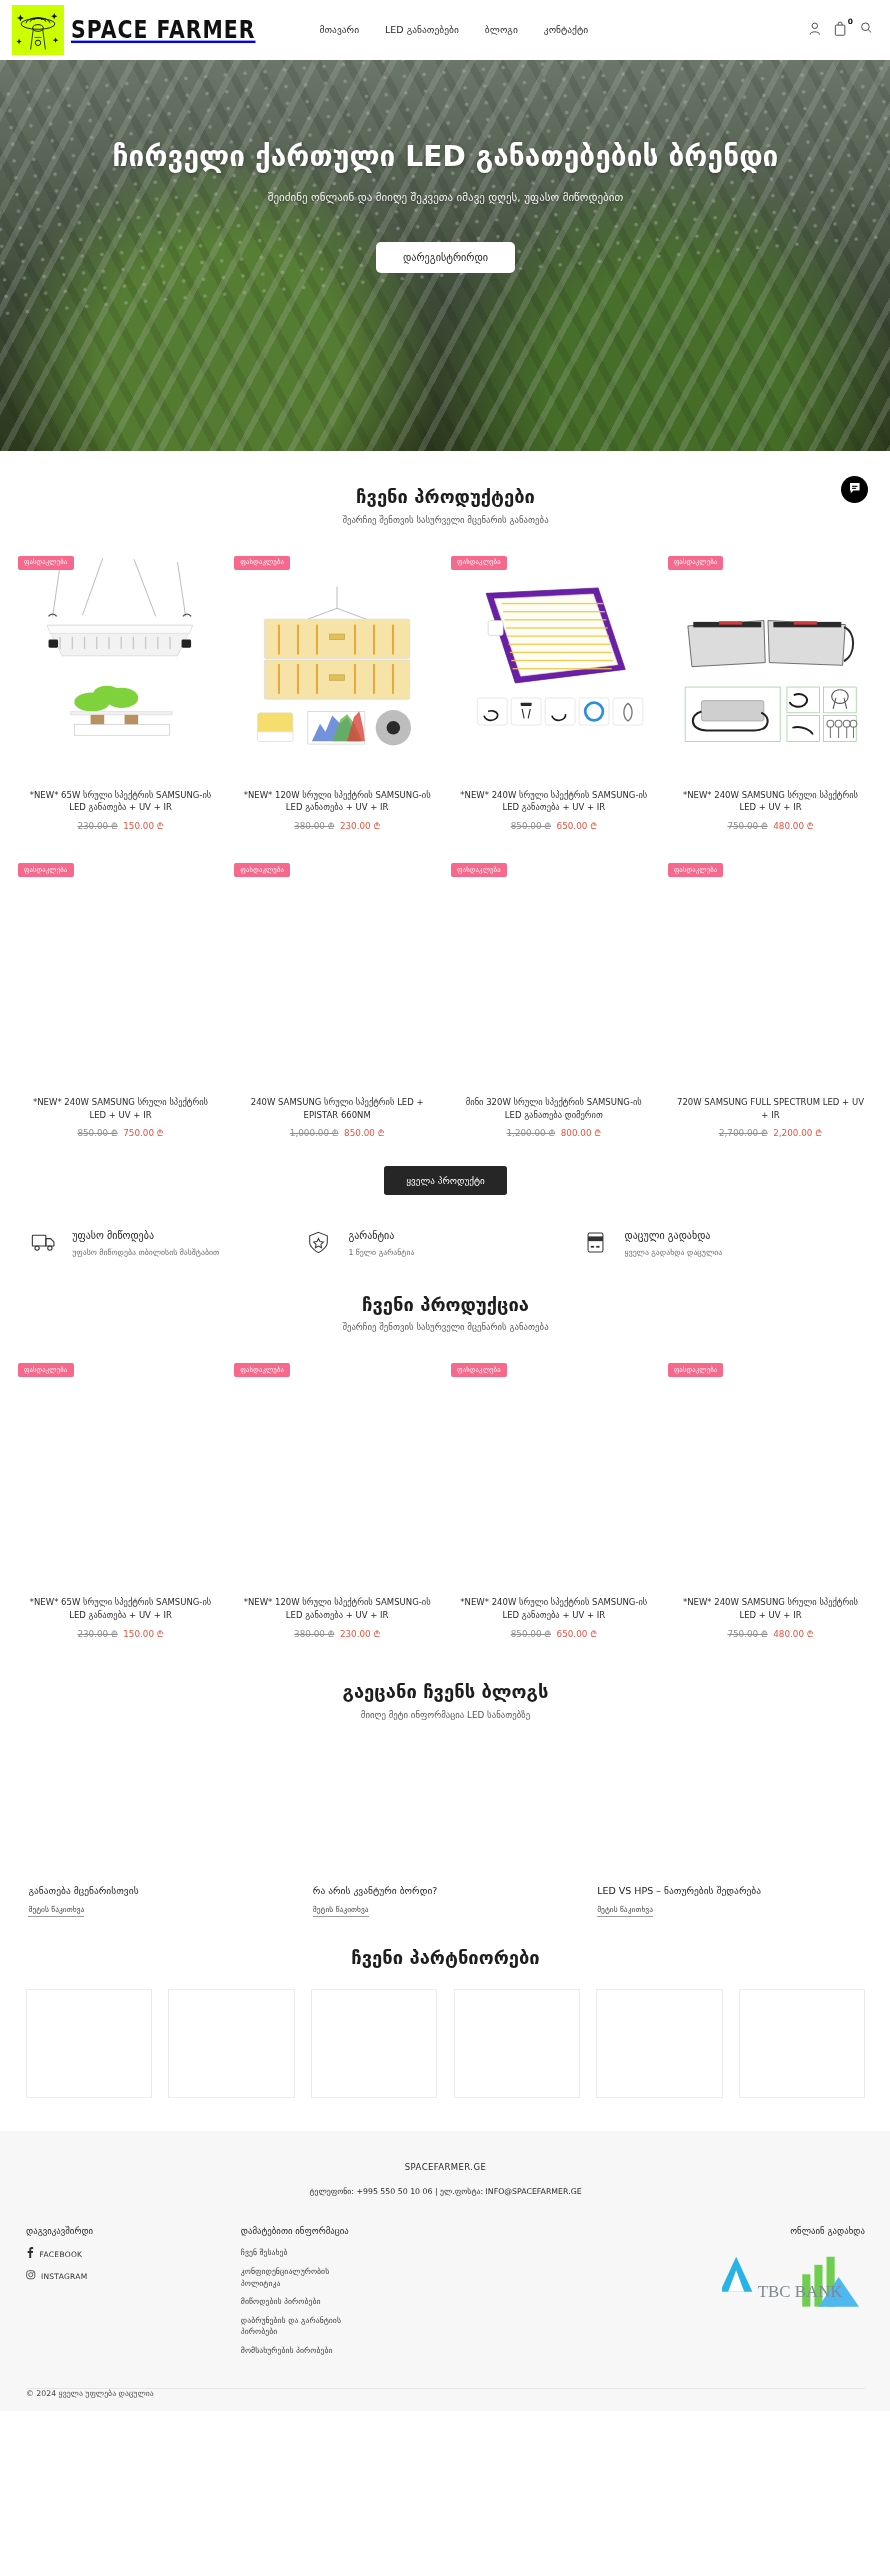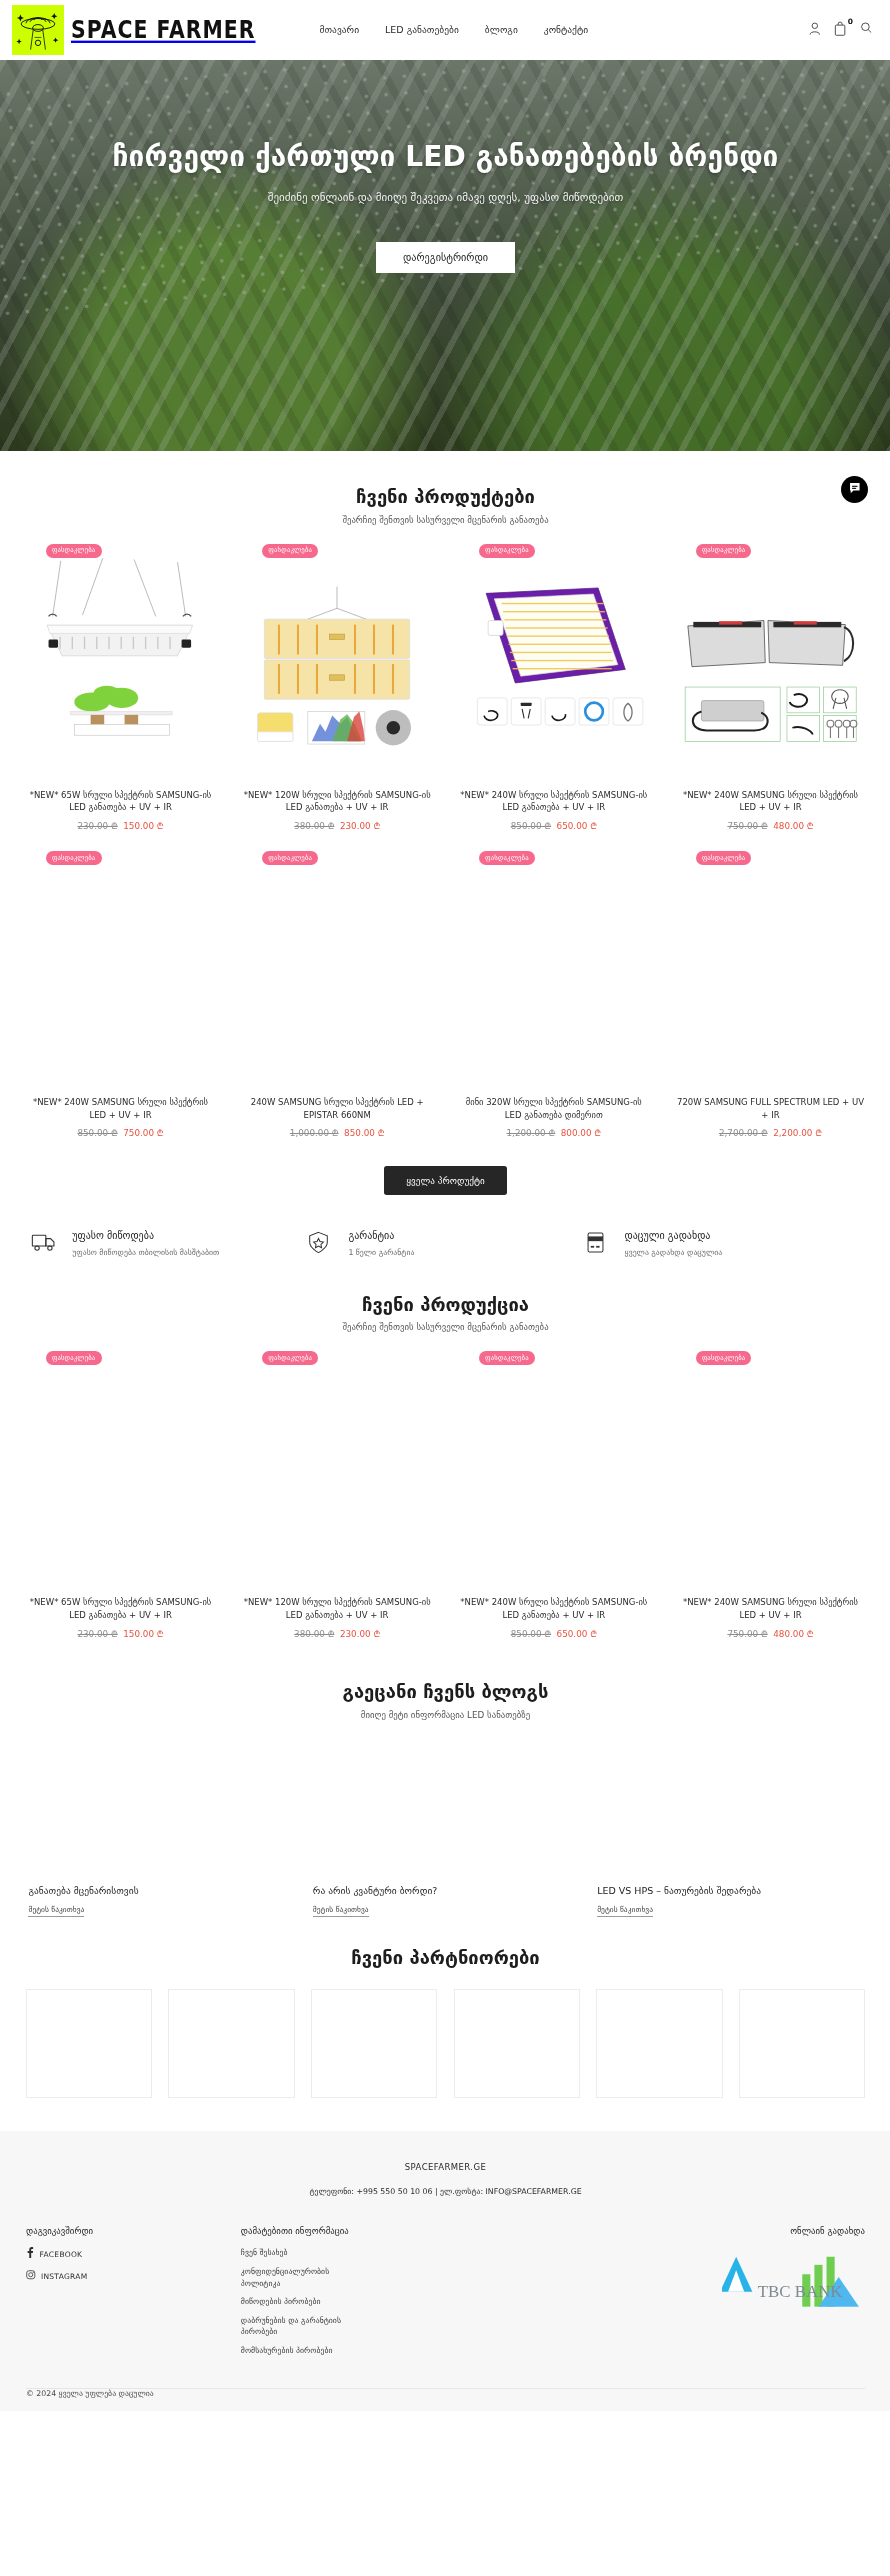--- a/index.html
+++ b/index.html
@@ -115,49 +115,48 @@
     text-shadow: 0 0.7px 2.7px rgba(0,0,0,.4);
   }
   .hero-btn {
     margin-top: 38px;
     display: inline-block;
     background: #ffffff;
     color: #1e1e1e;
     font-size: 10.2px;
     padding: 10.2px 27px;
     border: none;
-    border-radius: 0;
+    border-radius: 5px;
     cursor: pointer;
     font-family: inherit;
   }
 
   
   .section { width: 891px; padding: 0 12.2px; }
   .sec-head { text-align: center; padding-top: 35px; }
   .sec-title { font-size: 18.4px; font-weight: 700; color: #1d1d1d; }
   .sec-sub { font-size: 8.8px; color: #555; margin-top: 7.5px; }
 
   .grid4 {
     display: grid;
     grid-template-columns: repeat(4, 1fr);
     gap: 0px;
     margin-top: 19px;
   }
   .card { position: relative; padding: 0 8.2px 6.8px; }
   .badge-sale {
     position: absolute;
-    top: 0; left: 5.4px;
+    top: 12px; left: 5.4px;
     background: #f6698c;
     color: #fff;
     font-size: 6.8px;
     padding: 2.7px 6.1px 3.4px;
-    border-radius: 7px;
+    border-radius: 2px;
     z-index: 5;
     letter-spacing: 0.1px;
-    margin-left: 28px;
   }
   .card-img {
     height: 245px;
     display: flex;
     align-items: center;
     justify-content: center;
     background: #fff;
     overflow: hidden;
   }
   .card-img.broken { background: #fff; }

